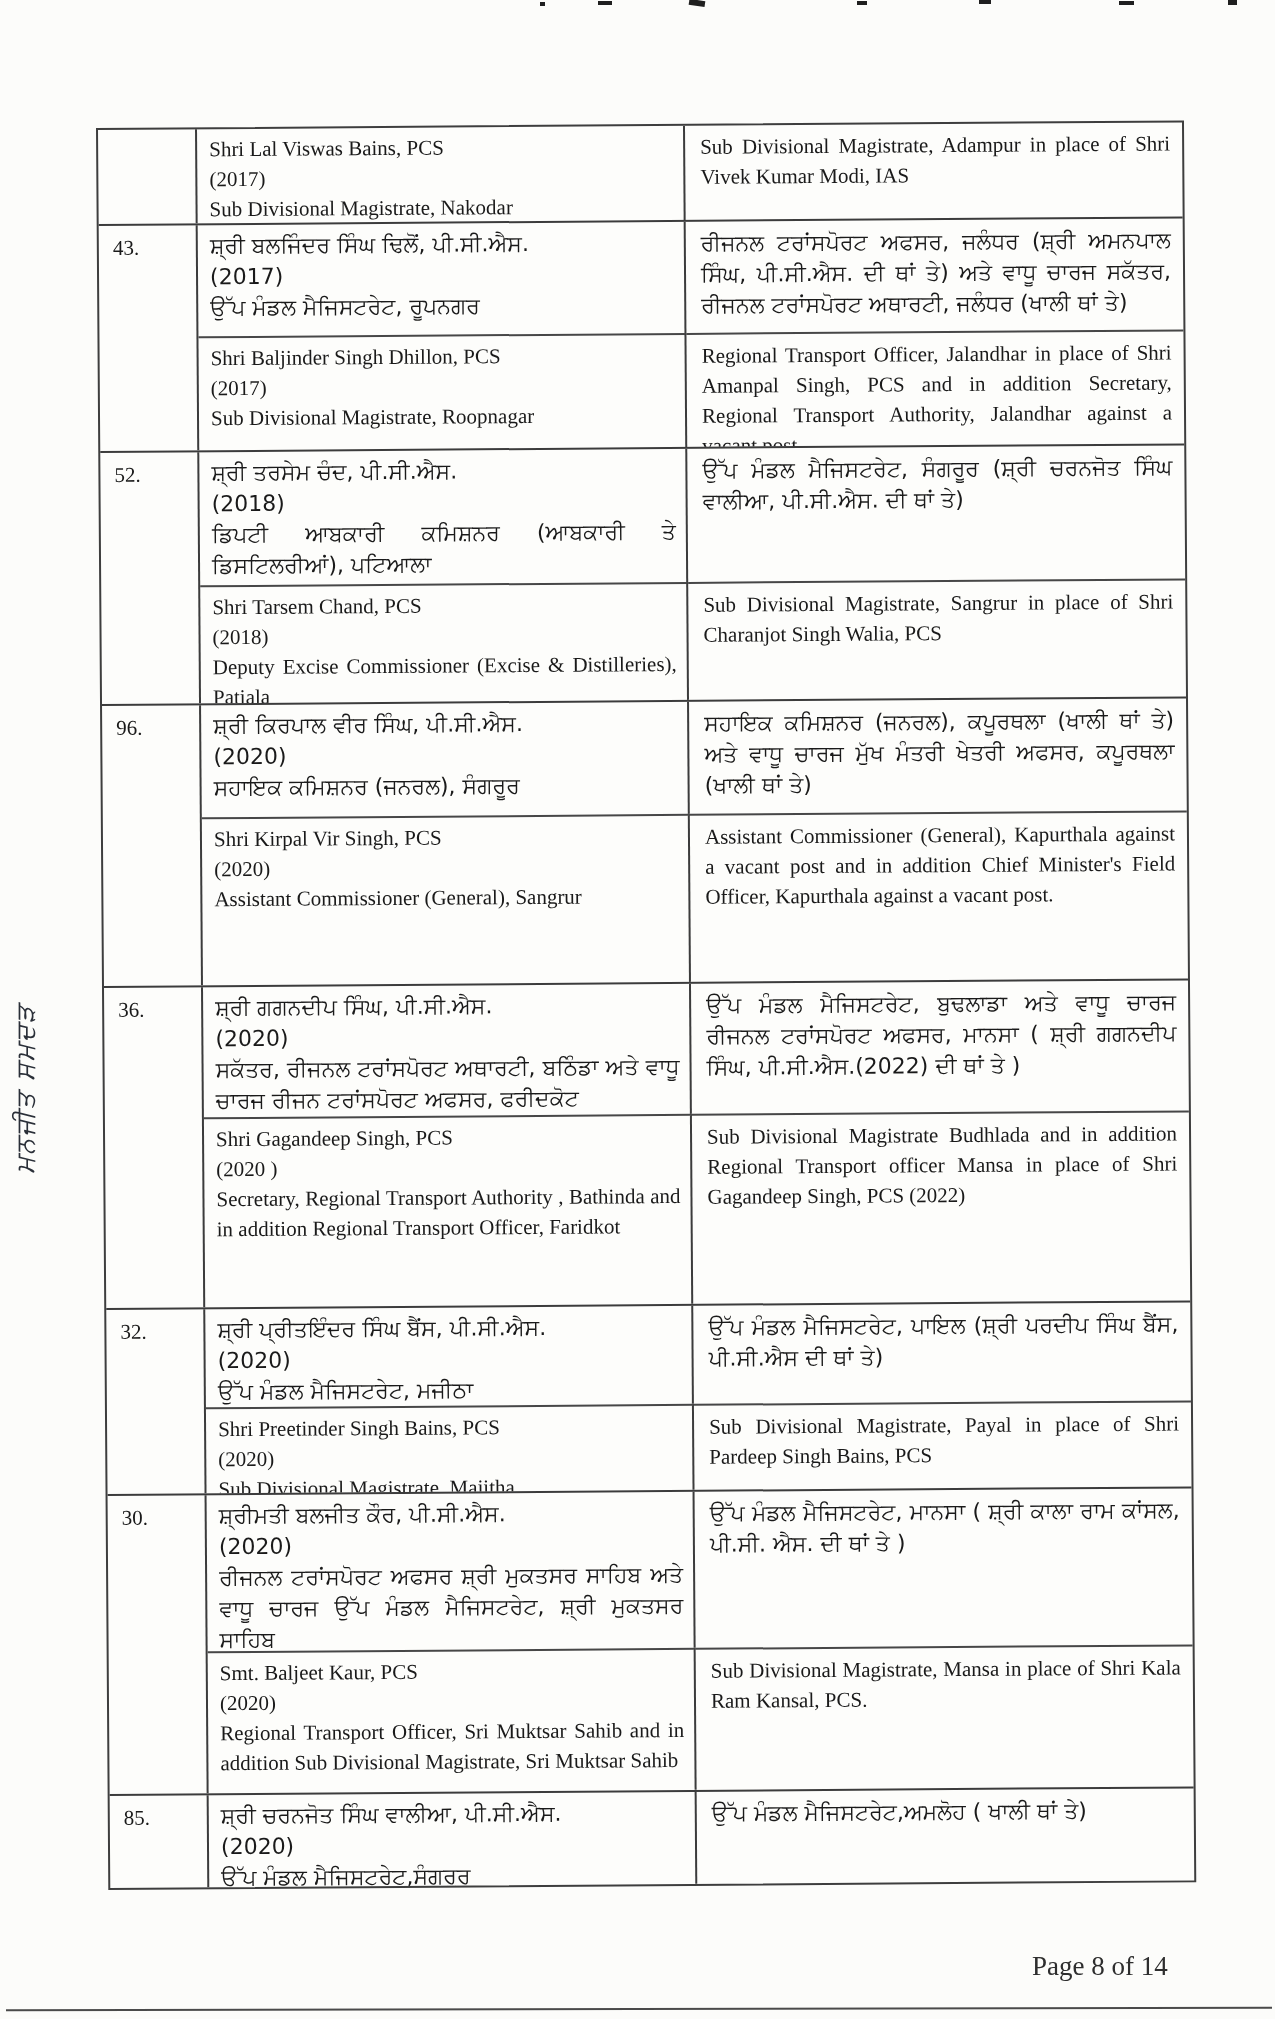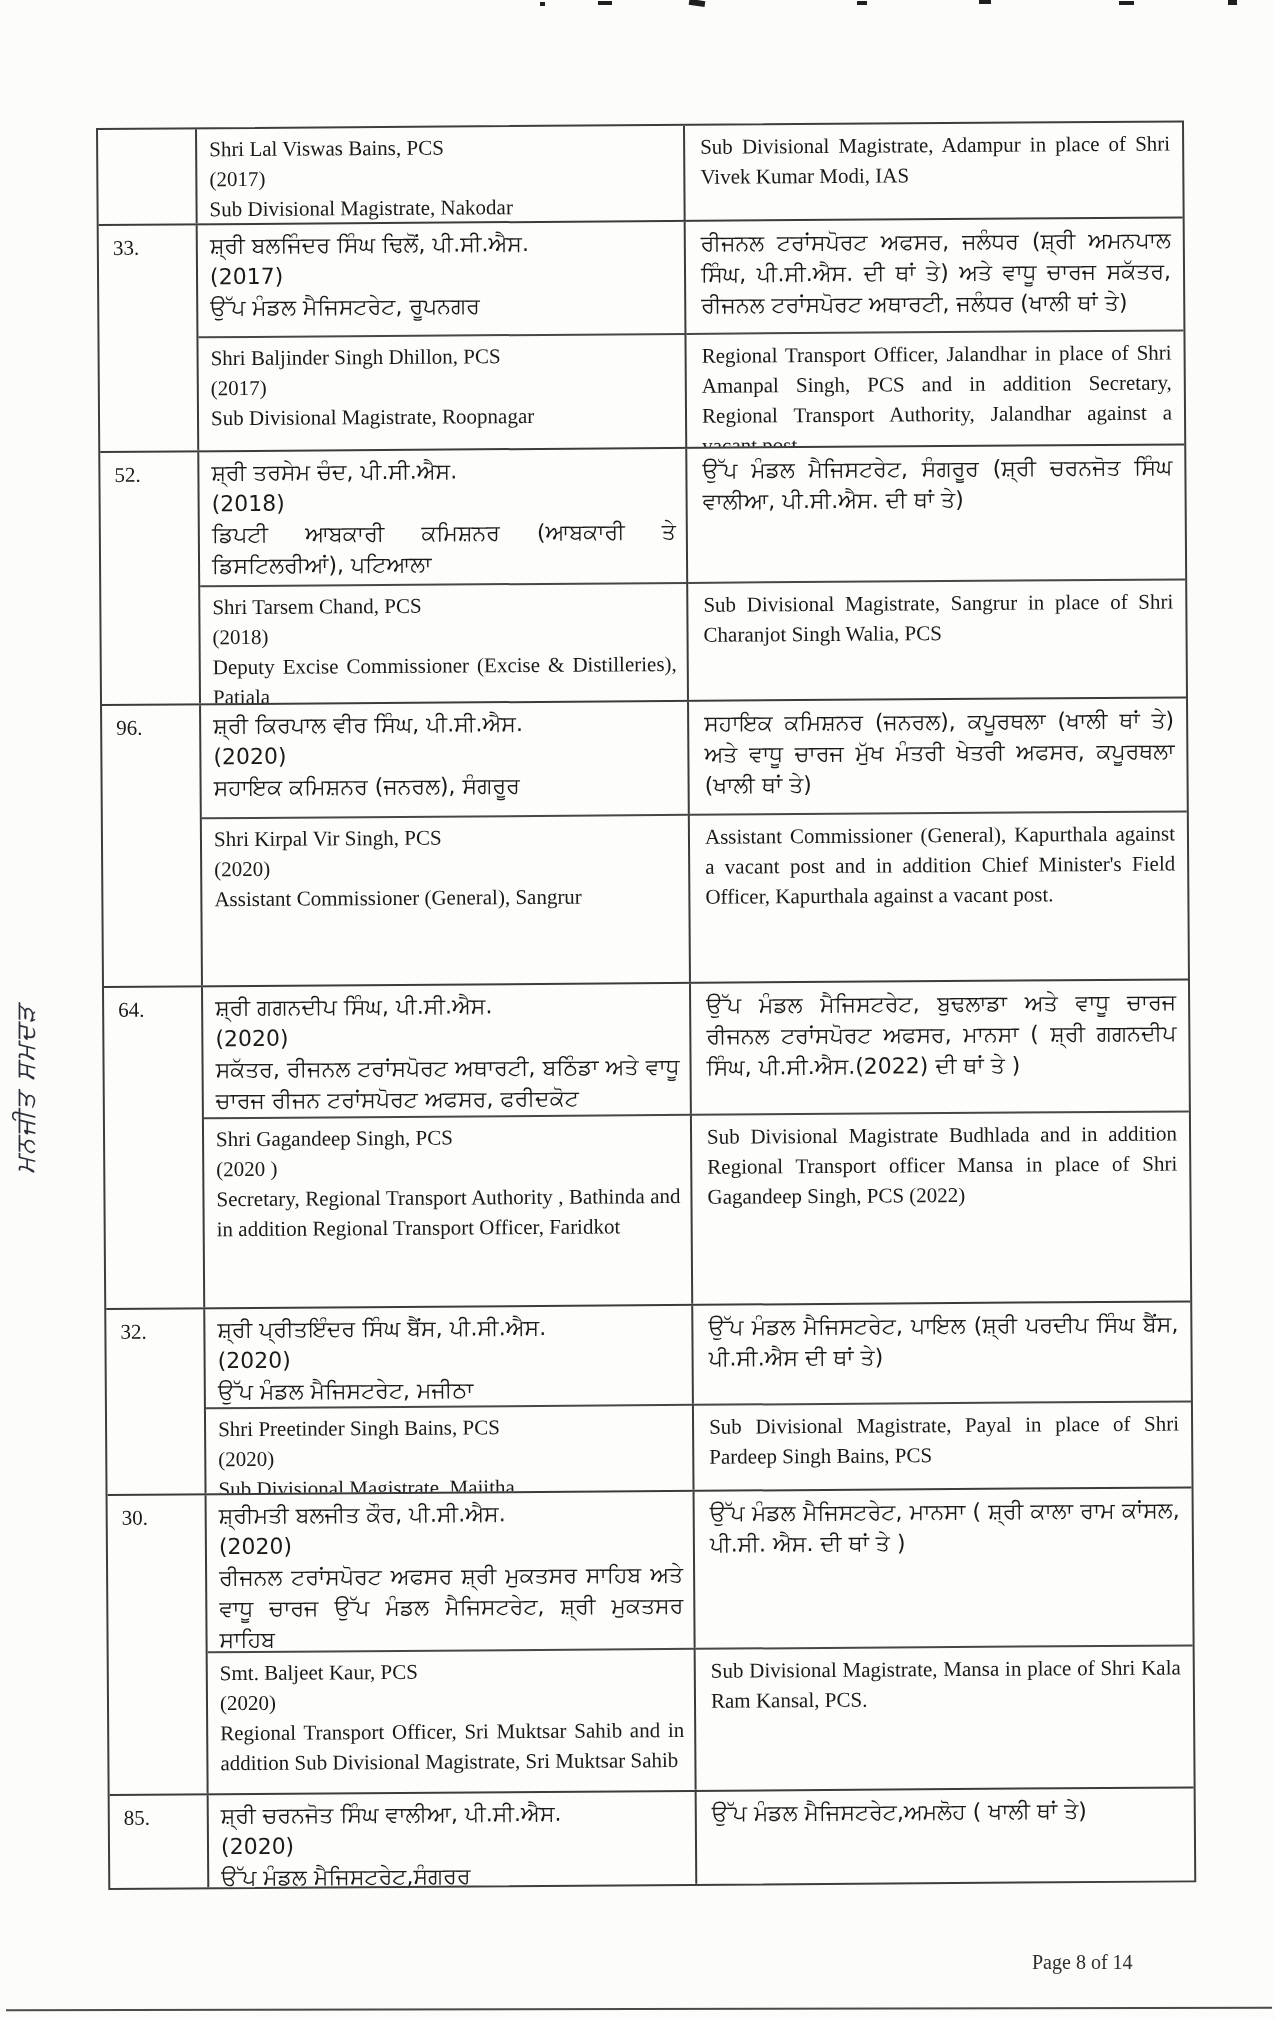--- a/index.html
+++ b/index.html
@@ -40,21 +40,21 @@
   .hand-note{
     position:absolute;left:-46px;top:1078px;width:152px;height:40px;
     transform:rotate(-90deg);
     font-size:26px;letter-spacing:2px;color:#2a2f38;
     font-style:italic;white-space:nowrap;
     font-family:"DejaVu Sans", sans-serif;
   }
   
   .page-label{
     position:absolute;left:1032px;top:1951px;
-    font-size:20px;font-weight:500;color:#2e2e2e;
+    font-size:27px;font-weight:500;color:#2e2e2e;
     font-family:"Liberation Serif", serif;
   }
   .bottom-line{
     position:absolute;left:6px;top:2008px;width:1266px;height:2px;
     background:#4a4a4a;transform:rotate(-0.12deg);
   }
   
   .artifact{position:absolute;background:#1f1f1f;}
   .a1{left:540px;top:2px;width:5px;height:4px;}
   .a2{left:598px;top:1px;width:14px;height:4px;}
@@ -87,21 +87,21 @@
         <p>Shri Lal Viswas Bains, PCS</p>
         <p>(2017)</p>
         <p class="just">Sub Divisional Magistrate, Nakodar</p>
       </div>
       <div class="cell posting en-t">
         <p class="just">Sub Divisional Magistrate, Adampur in place of Shri Vivek Kumar Modi, IAS</p>
       </div>
     </div>
 
     <div class="row" style="grid-template-rows:111px 114px;">
-      <div class="cell serial"><span>33.</span></div>
+      <div class="cell serial"><span>43.</span></div>
       <div class="cell details pa-t">
         <p>ਸ਼੍ਰੀ ਬਲਜਿੰਦਰ ਸਿੰਘ ਢਿਲੋਂ, ਪੀ.ਸੀ.ਐਸ.</p>
         <p>(2017)</p>
         <p class="just">ਉੱਪ ਮੰਡਲ ਮੈਜਿਸਟਰੇਟ, ਰੂਪਨਗਰ</p>
       </div>
       <div class="cell posting pa-t">
         <p class="just">ਰੀਜਨਲ ਟਰਾਂਸਪੋਰਟ ਅਫਸਰ, ਜਲੰਧਰ (ਸ਼੍ਰੀ ਅਮਨਪਾਲ ਸਿੰਘ, ਪੀ.ਸੀ.ਐਸ. ਦੀ ਥਾਂ ਤੇ) ਅਤੇ ਵਾਧੂ ਚਾਰਜ ਸਕੱਤਰ, ਰੀਜਨਲ ਟਰਾਂਸਪੋਰਟ ਅਥਾਰਟੀ, ਜਲੰਧਰ (ਖਾਲੀ ਥਾਂ ਤੇ)</p>
       </div>
       <div class="cell details en-t sub2">
         <p>Shri Baljinder Singh Dhillon, PCS</p>
@@ -147,21 +147,21 @@
         <p>Shri Kirpal Vir Singh, PCS</p>
         <p>(2020)</p>
         <p class="just">Assistant Commissioner (General), Sangrur</p>
       </div>
       <div class="cell posting en-t sub2">
         <p class="just">Assistant Commissioner (General), Kapurthala against a vacant post and in addition Chief Minister's Field Officer, Kapurthala against a vacant post.</p>
       </div>
     </div>
 
     <div class="row" style="grid-template-rows:130px 190px;">
-      <div class="cell serial"><span>64.</span></div>
+      <div class="cell serial"><span>36.</span></div>
       <div class="cell details pa-t">
         <p>ਸ਼੍ਰੀ ਗਗਨਦੀਪ ਸਿੰਘ, ਪੀ.ਸੀ.ਐਸ.</p>
         <p>(2020)</p>
         <p class="just">ਸਕੱਤਰ, ਰੀਜਨਲ ਟਰਾਂਸਪੋਰਟ ਅਥਾਰਟੀ, ਬਠਿੰਡਾ ਅਤੇ ਵਾਧੂ ਚਾਰਜ ਰੀਜਨ ਟਰਾਂਸਪੋਰਟ ਅਫਸਰ, ਫਰੀਦਕੋਟ</p>
       </div>
       <div class="cell posting pa-t">
         <p class="just">ਉੱਪ ਮੰਡਲ ਮੈਜਿਸਟਰੇਟ, ਬੁਢਲਾਡਾ ਅਤੇ ਵਾਧੂ ਚਾਰਜ ਰੀਜਨਲ ਟਰਾਂਸਪੋਰਟ ਅਫਸਰ, ਮਾਨਸਾ ( ਸ਼੍ਰੀ ਗਗਨਦੀਪ ਸਿੰਘ, ਪੀ.ਸੀ.ਐਸ.(2022) ਦੀ ਥਾਂ ਤੇ )</p>
       </div>
       <div class="cell details en-t sub2">
         <p>Shri Gagandeep Singh, PCS</p>

